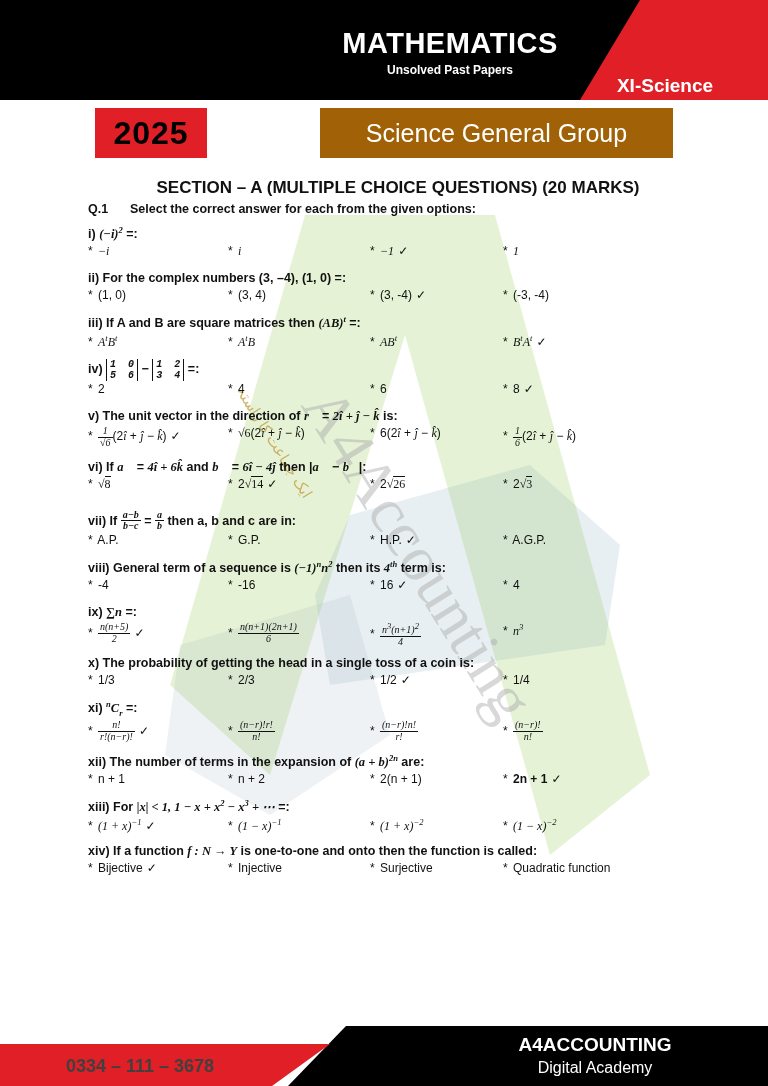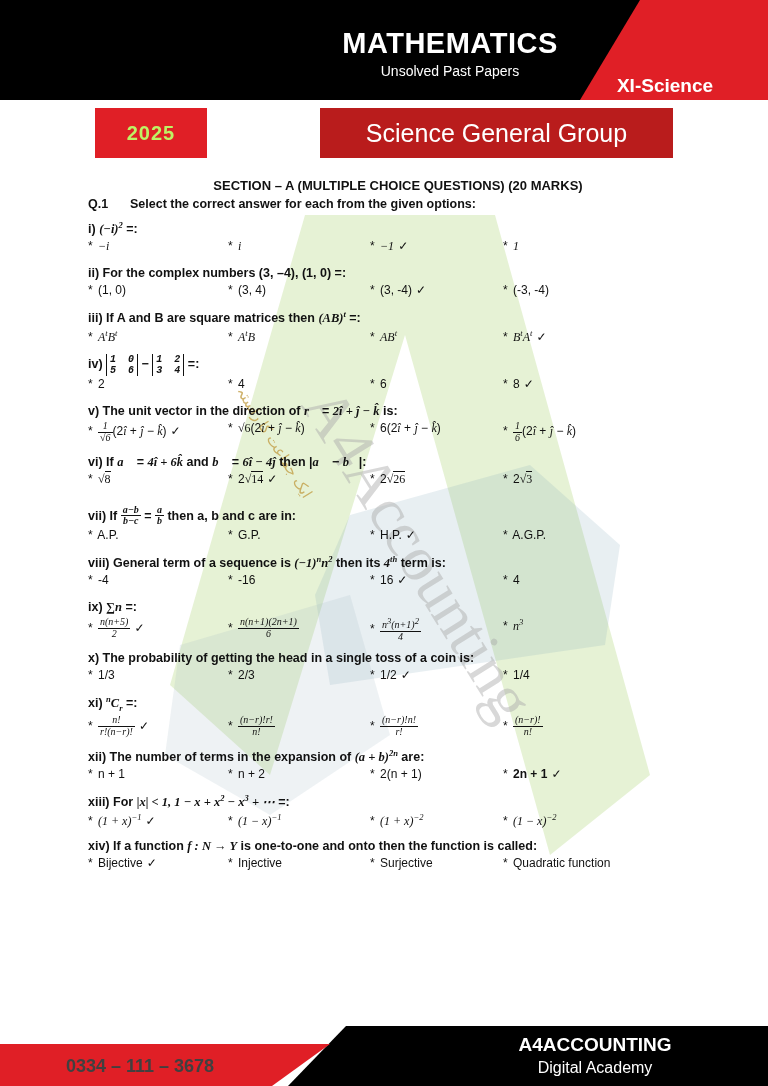--- a/index.html
+++ b/index.html
@@ -44,22 +44,22 @@
     font-size: 29px;
     font-weight: bold;
     letter-spacing: 0.5px;
   }
   .subject-sub {
     position: absolute;
     left: 300px; top: 63px;
     width: 300px;
     text-align: center;
     color: #ffffff;
-    font-size: 14px;
-    font-weight: normal;
+    font-size: 12px;
+    font-weight: bold;
   }
   .class-label {
     position: absolute;
     left: 600px; top: 43px;
     width: 130px;
     text-align: center;
     color: #ffffff;
     font-size: 19px;
     font-weight: bold;
     margin-top: 32px;
@@ -69,33 +69,33 @@
   .bar-row {
     position: absolute;
     left: 0; top: 108px;
     width: 768px; height: 50px;
   }
   .year-box {
     position: absolute;
     left: 95px; top: 0;
     width: 112px; height: 50px;
     background: #e01f26;
-    color: #bef264;
-    font-size: 20px;
+    color: #000000;
+    font-size: 32px;
     font-weight: bold;
     display: flex;
     align-items: center;
     justify-content: center;
     letter-spacing: 1px;
   }
   .group-box {
     position: absolute;
     left: 320px; top: 0;
     width: 353px; height: 50px;
-    background: #b91c1c;
+    background: #a16207;
     color: #ffffff;
     font-size: 25px;
     display: flex;
     align-items: center;
     justify-content: center;
   }
 
   
   .watermark {
     position: absolute;
@@ -107,21 +107,21 @@
 
   
   .content {
     position: absolute;
     left: 0; top: 178px;
     width: 768px;
     z-index: 2;
   }
   .section-title {
     text-align: center;
-    font-size: 13px;
+    font-size: 17px;
     font-weight: bold;
     color: #111;
     margin: 0 0 4px 0;
     padding-left: 28px;
   }
   .q-line {
     font-size: 12.5px;
     font-weight: bold;
     color: #111;
     margin-left: 88px;

